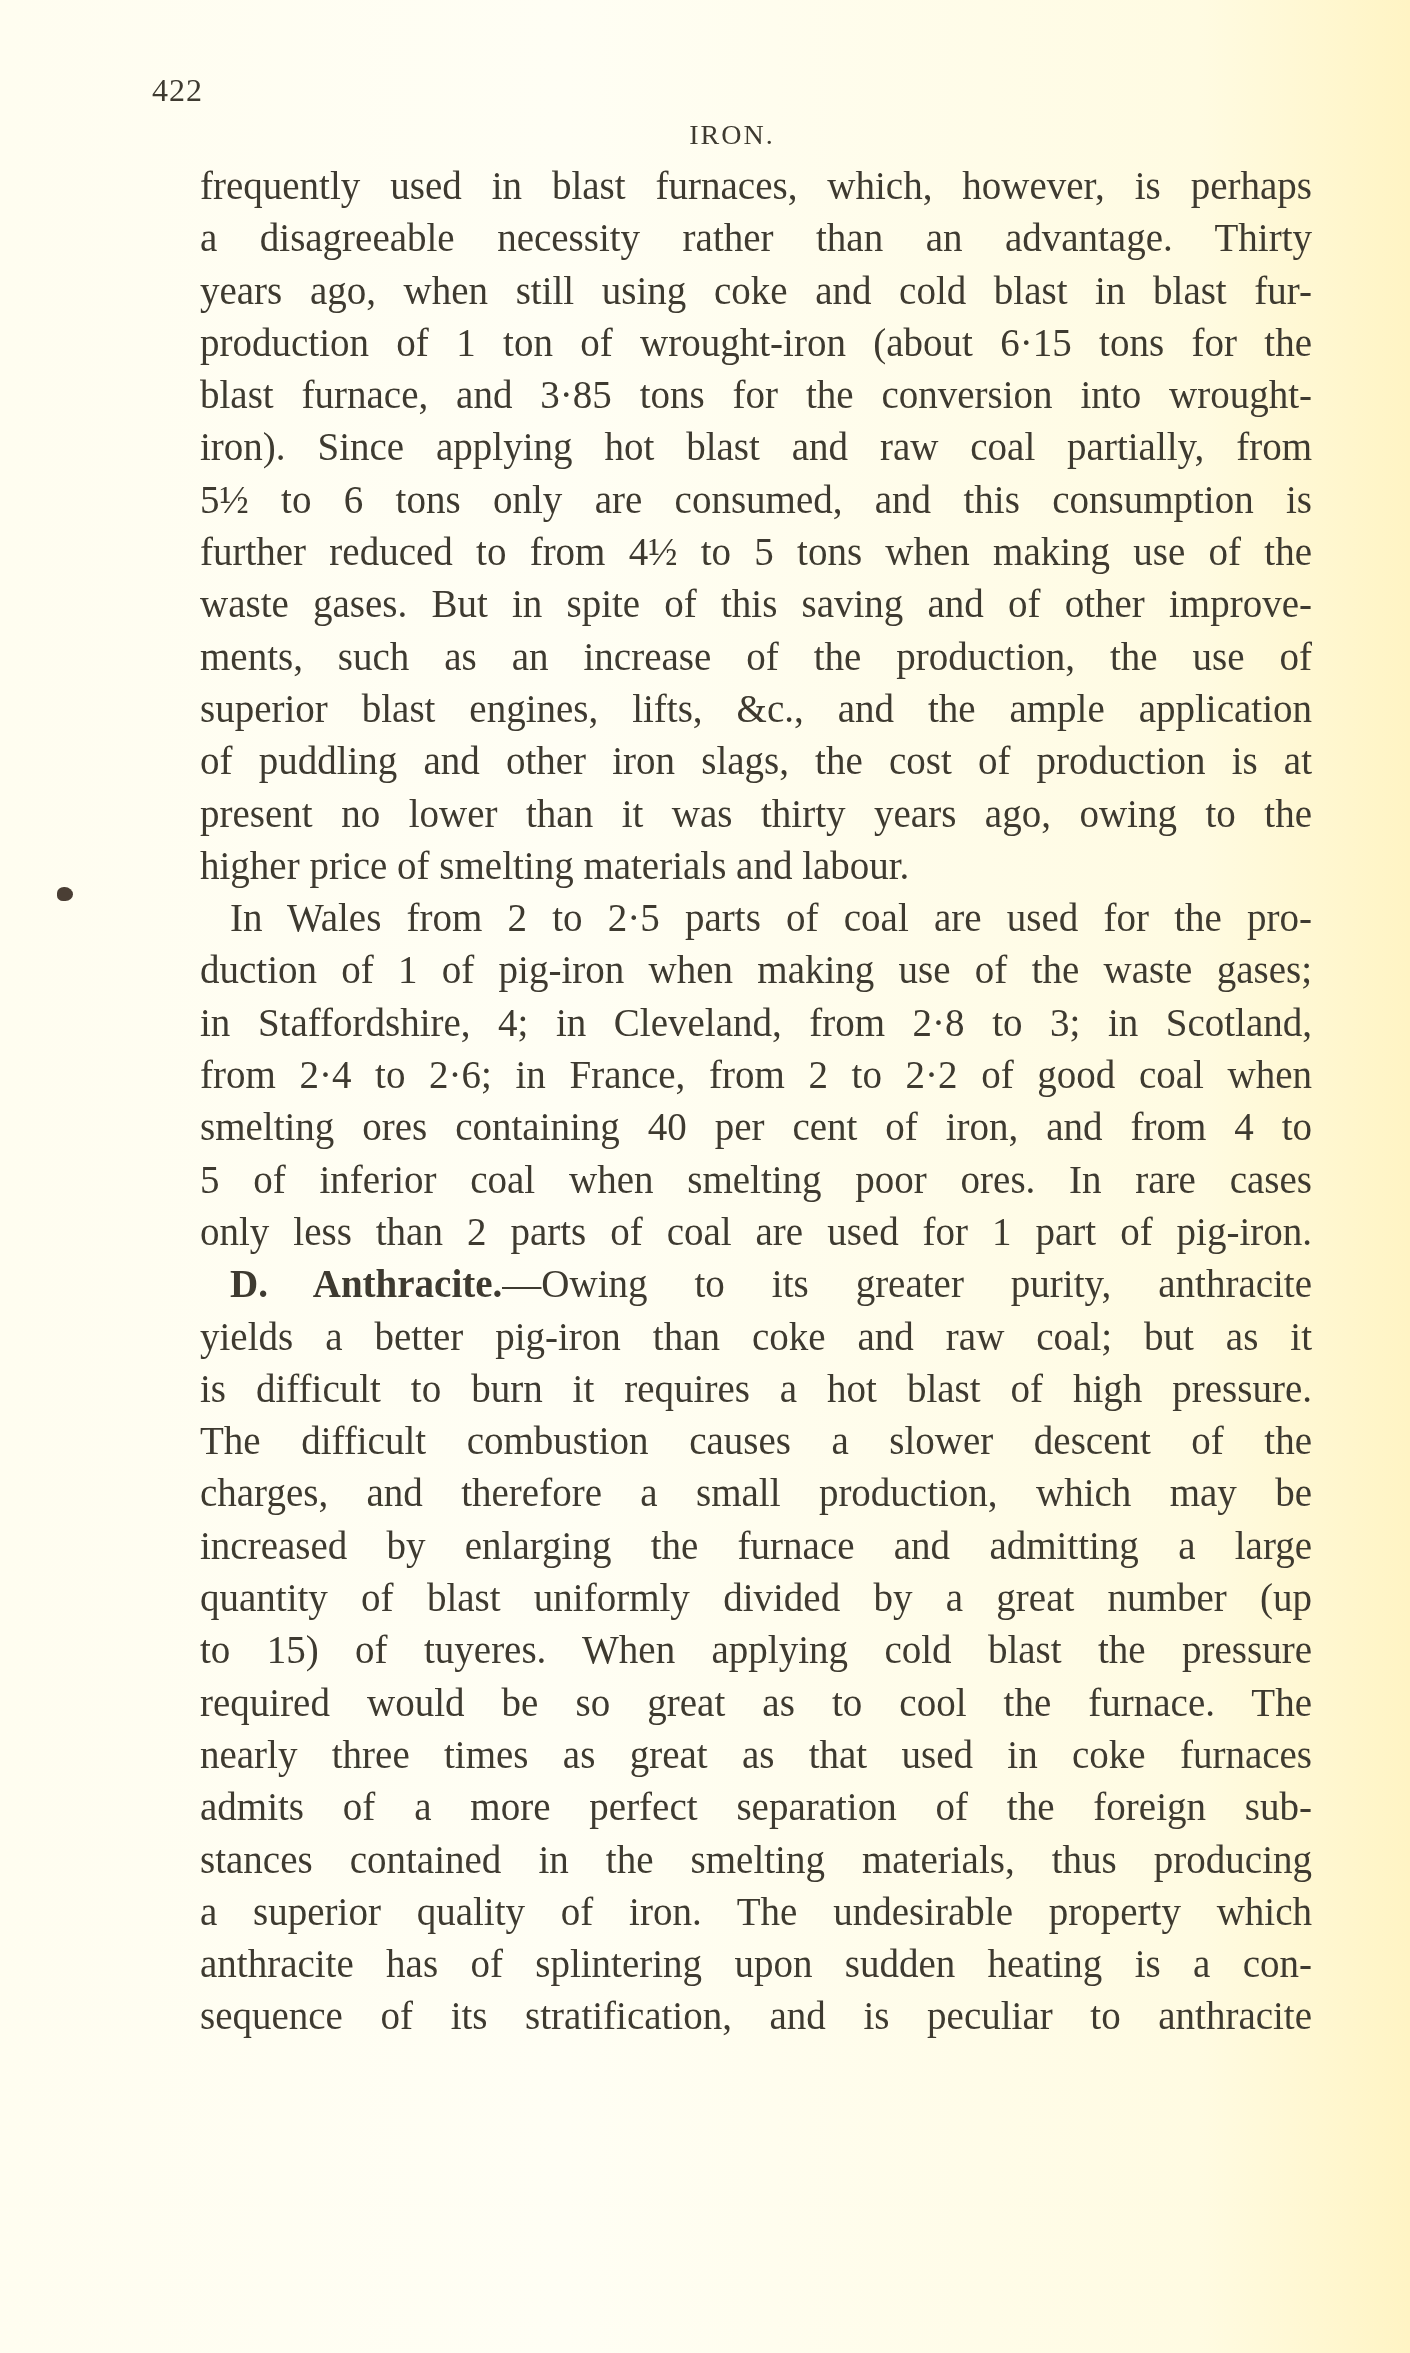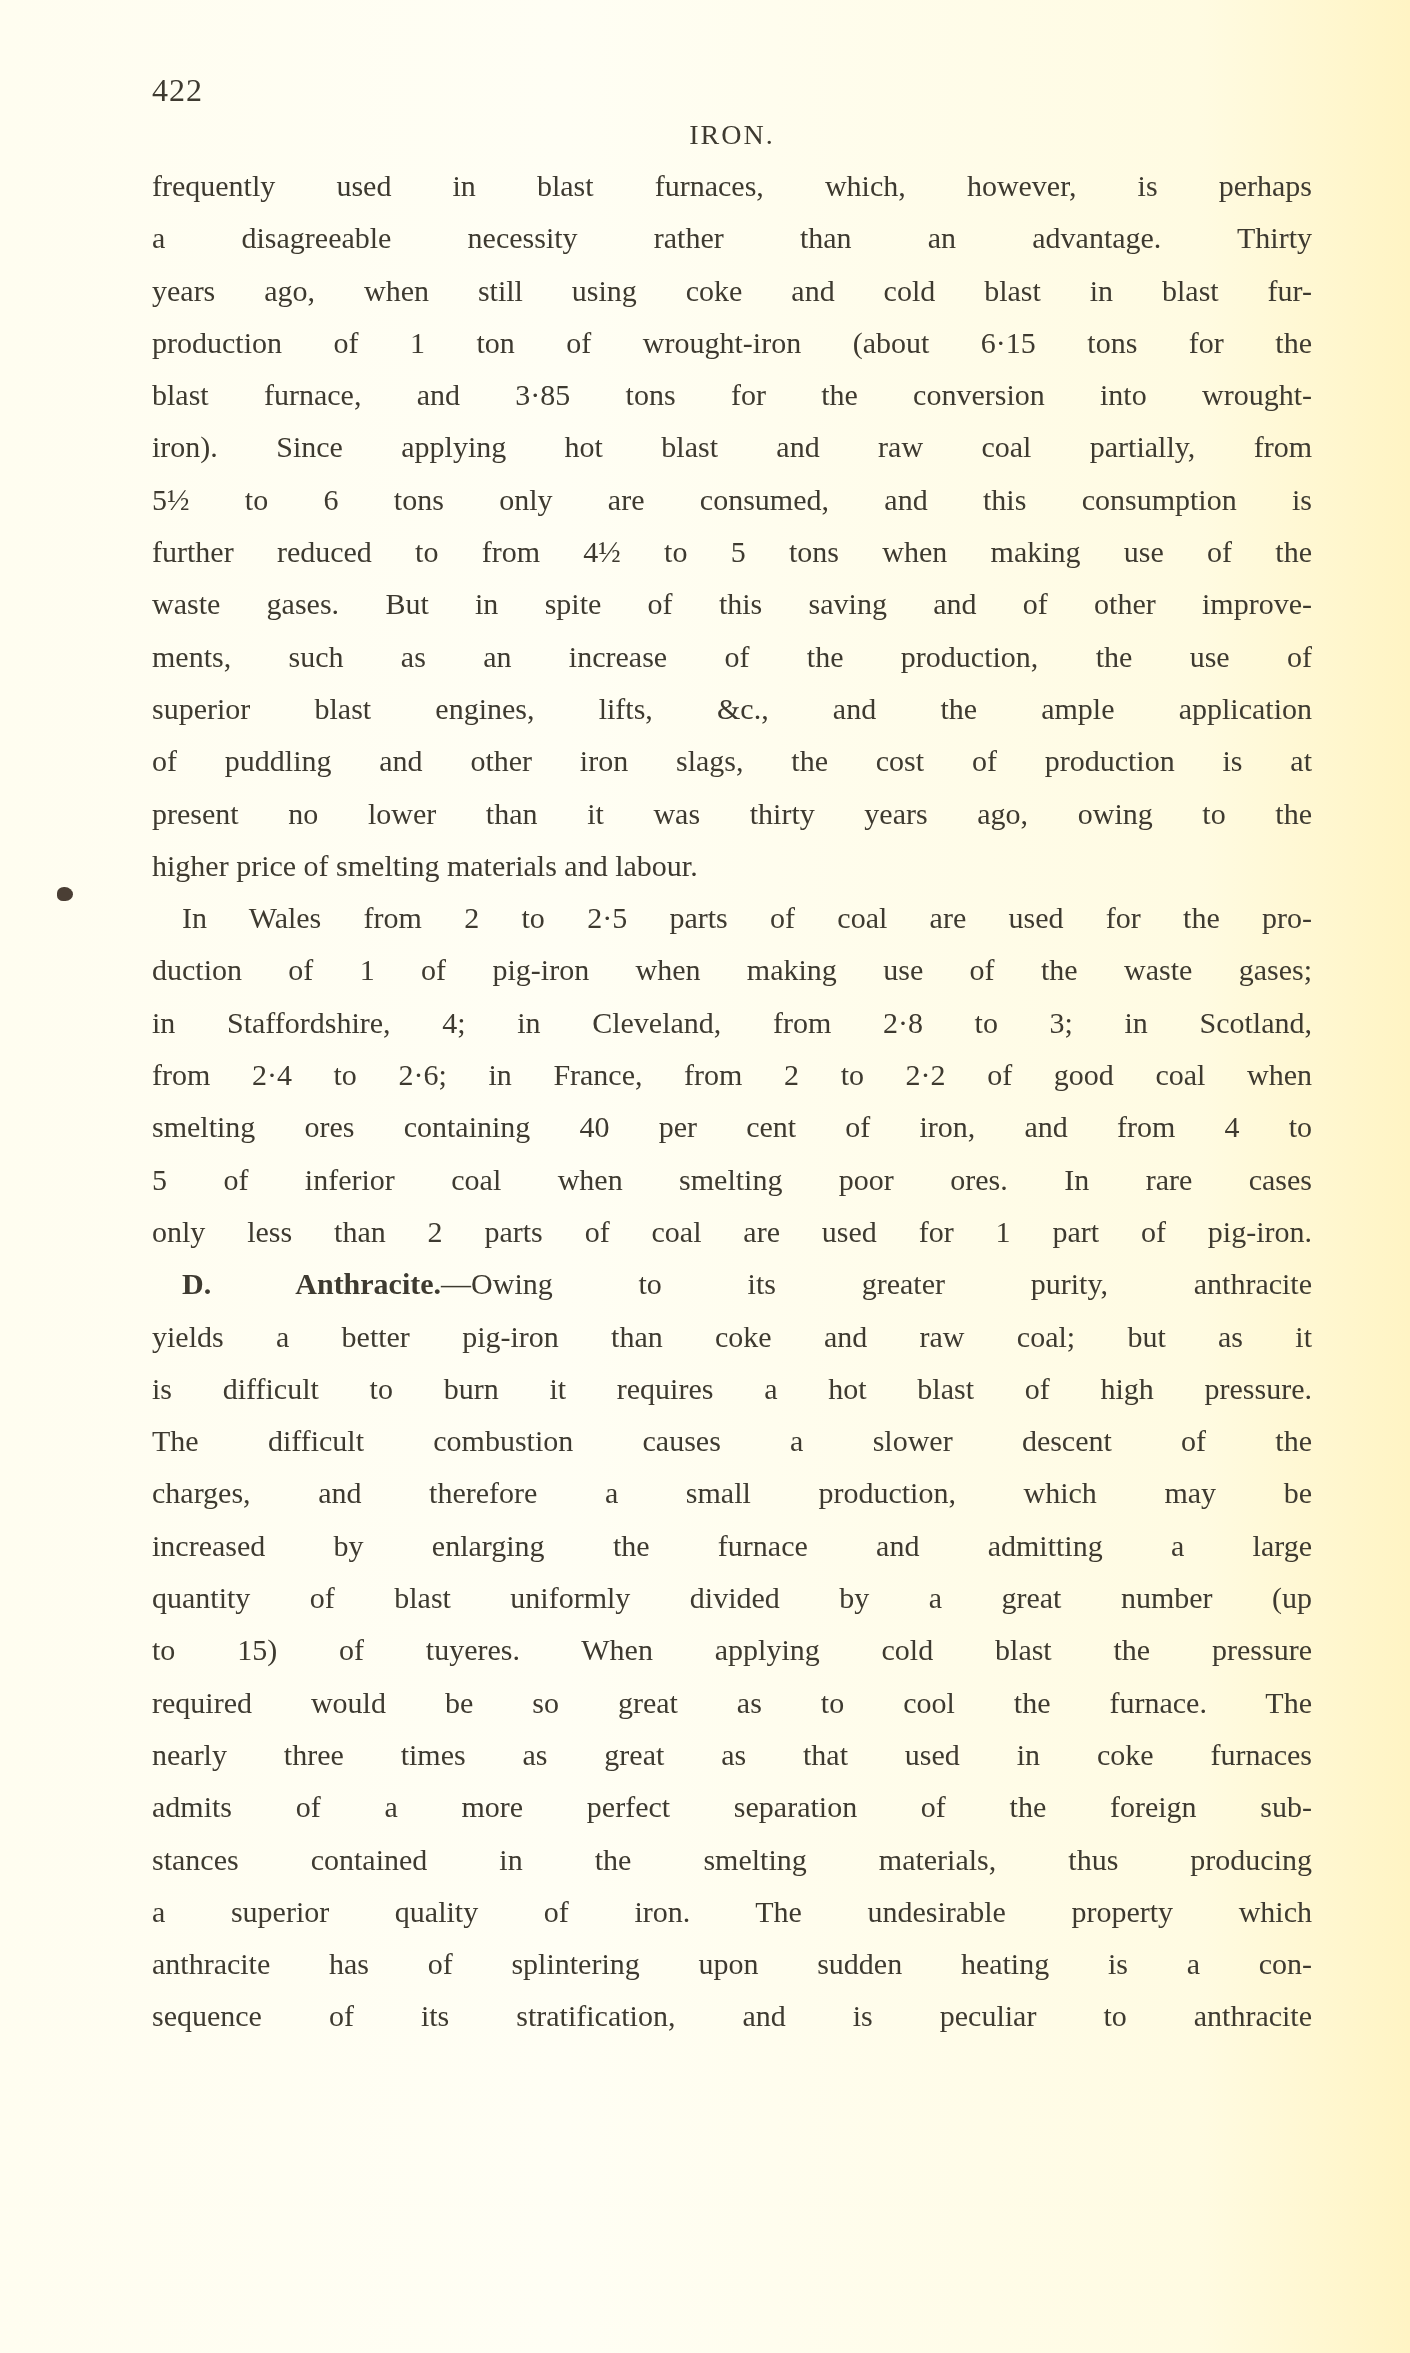--- a/index.html
+++ b/index.html
@@ -19,23 +19,23 @@
   }
   .running-title {
     position: absolute; left: 0; right: 0; top: 0; text-align: center;
     font-size: 28px; letter-spacing: 2px; margin-top: 47px;
   }
   .body-text {
     position: absolute; left: 152px; top: 160px; width: 1160px;
   }
   .line {
     height: 52.3px; line-height: 52.3px;
-    font-size: 30px;
+    font-size: 39px;
     white-space: nowrap;
-    text-align: justify; text-align-last: justify;
+    text-align: justify; text-align-last: justify; margin-left: 48px;
   }
   .line.last { text-align-last: left; }
   .line.indent { padding-left: 30px; }
   .smallcaps-bold { font-weight: bold; }
   .blot {
     position: absolute; left: 57px; top: 887px; width: 16px; height: 14px;
     background: #4a3e34; border-radius: 45% 55% 50% 40%;
   }
 </style>
 </head>

